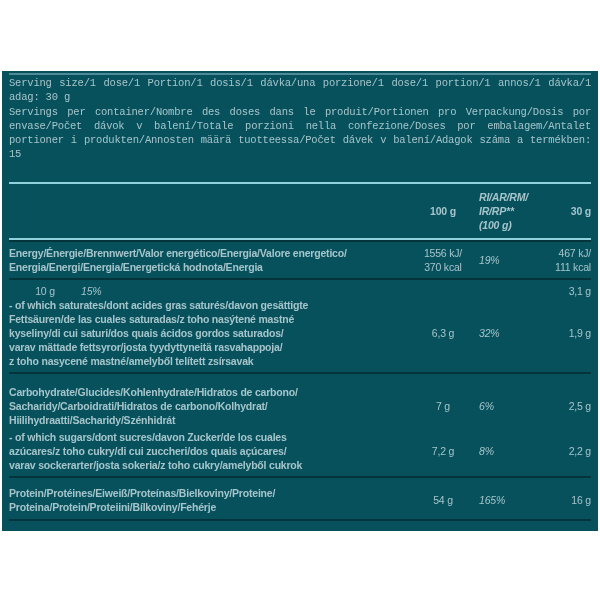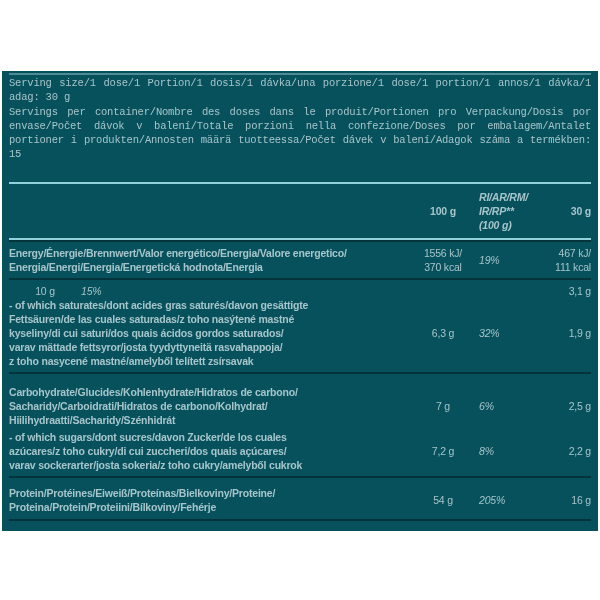--- a/index.html
+++ b/index.html
@@ -141,21 +141,21 @@
     <div class="cell-ri">8%</div>
     <div class="cell-30">2,2 g</div>
   </div>
 
   <div class="div-dark"></div>
 
   <div class="row row-protein">
     <div class="label">Protein/Protéines/Eiweiß/Proteínas/Bielkoviny/Proteine/
 Proteina/Protein/Proteiini/Bílkoviny/Fehérje</div>
     <div class="cell-100">54 g</div>
-    <div class="cell-ri">205%</div>
+    <div class="cell-ri">165%</div>
     <div class="cell-30">16 g</div>
   </div>
 
   <div class="div-dark"></div>
 
   <div class="row row-salt">
     <div class="label">Salt/Sel/Salz/Sal/Soľ/Sale/Sal/Salt/Suola/Sůl/Só</div>
     <div class="cell-100">1,0 g</div>
     <div class="cell-ri">17%</div>
     <div class="cell-30">0,31 g</div>

